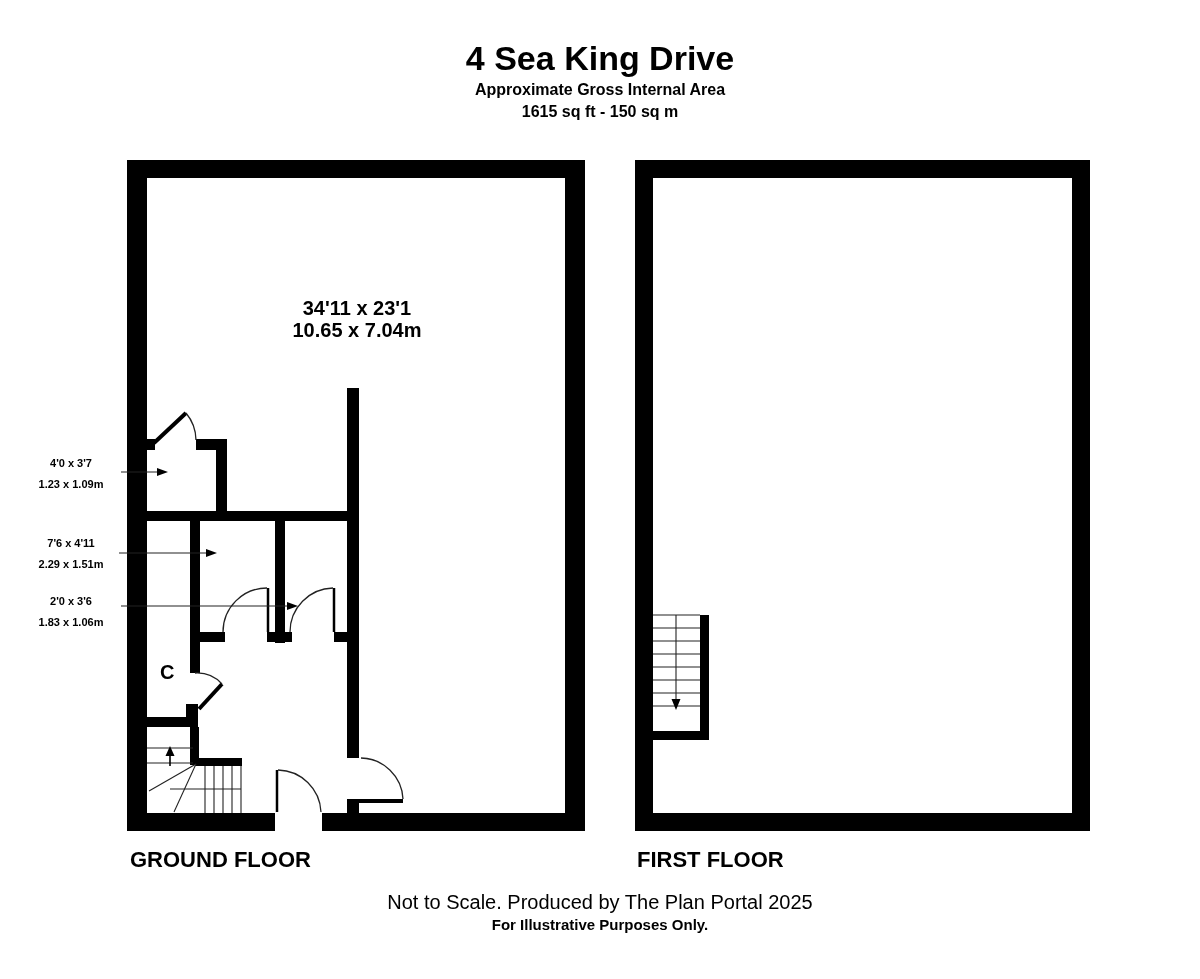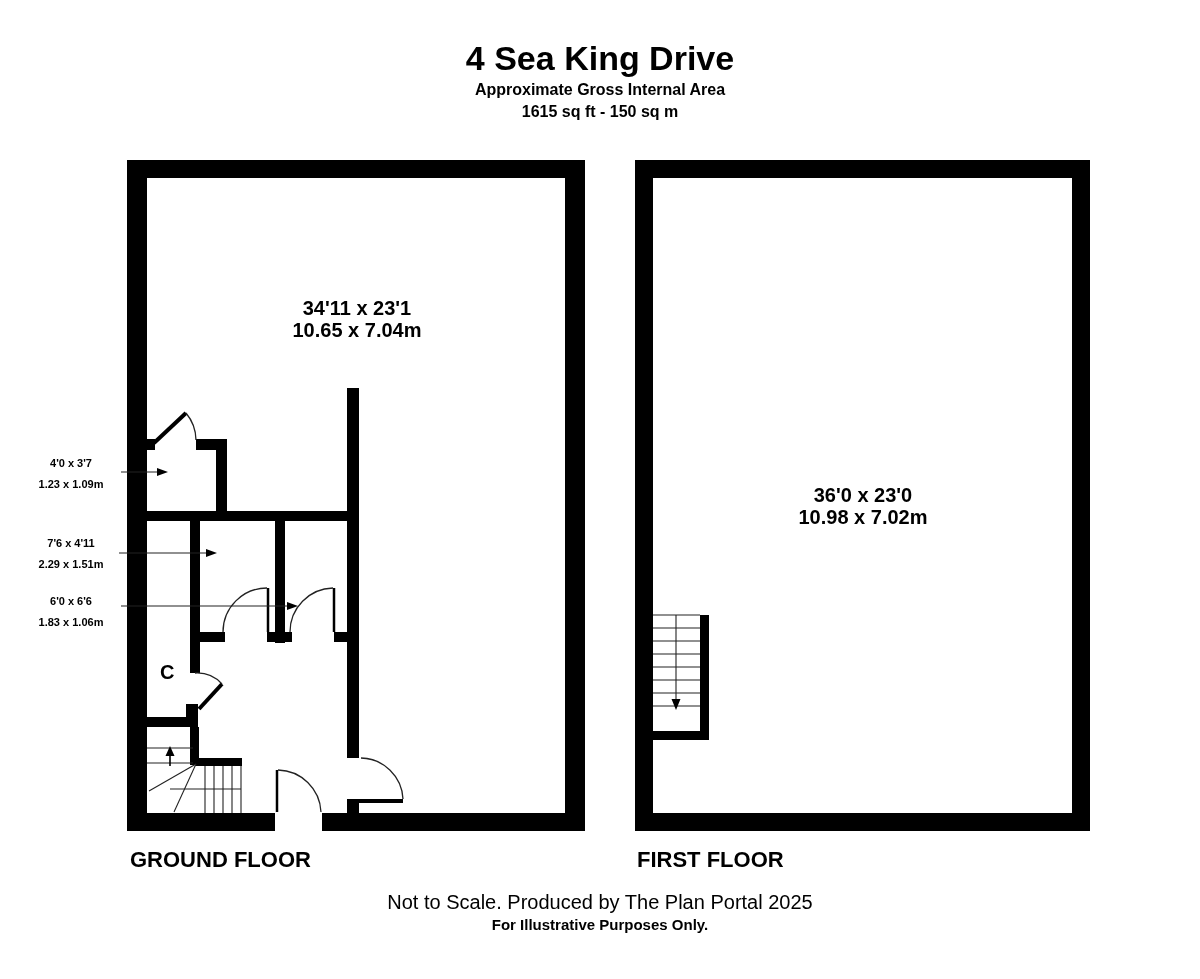--- a/index.html
+++ b/index.html
@@ -139,35 +139,31 @@
 
   <div class="txt title center-block" style="top:40px">4 Sea King Drive</div>
   <div class="txt subtitle center-block" style="top:81px">Approximate Gross Internal Area</div>
   <div class="txt subtitle center-block" style="top:103px">1615 sq ft - 150 sq m</div>
 
   <div class="txt room-label" style="left:237px;top:297px">
     <div>34'11 x 23'1</div>
     <div>10.65 x 7.04m</div>
   </div>
 
-  <div class="txt room-label" style="left:743px;top:484px">
-    <div>36'0 x 23'0</div>
-    <div>10.98 x 7.02m</div>
-  </div>
 
   <div class="txt dim-label" style="top:453px">
     <div>4'0 x 3'7</div>
     <div>1.23 x 1.09m</div>
   </div>
   <div class="txt dim-label" style="top:533px">
     <div>7'6 x 4'11</div>
     <div>2.29 x 1.51m</div>
   </div>
   <div class="txt dim-label" style="top:591px">
-    <div>6'0 x 6'6</div>
+    <div>2'0 x 3'6</div>
     <div>1.83 x 1.06m</div>
   </div>
 
   <div class="txt c-label" style="left:160px;top:661px">C</div>
 
   <div class="txt floor-label" style="left:130px;top:847px">GROUND FLOOR</div>
   <div class="txt floor-label" style="left:637px;top:847px">FIRST FLOOR</div>
 
   <div class="txt footer1 center-block" style="top:891px">Not to Scale. Produced by The Plan Portal 2025</div>
   <div class="txt footer2 center-block" style="top:916px">For Illustrative Purposes Only.</div>

